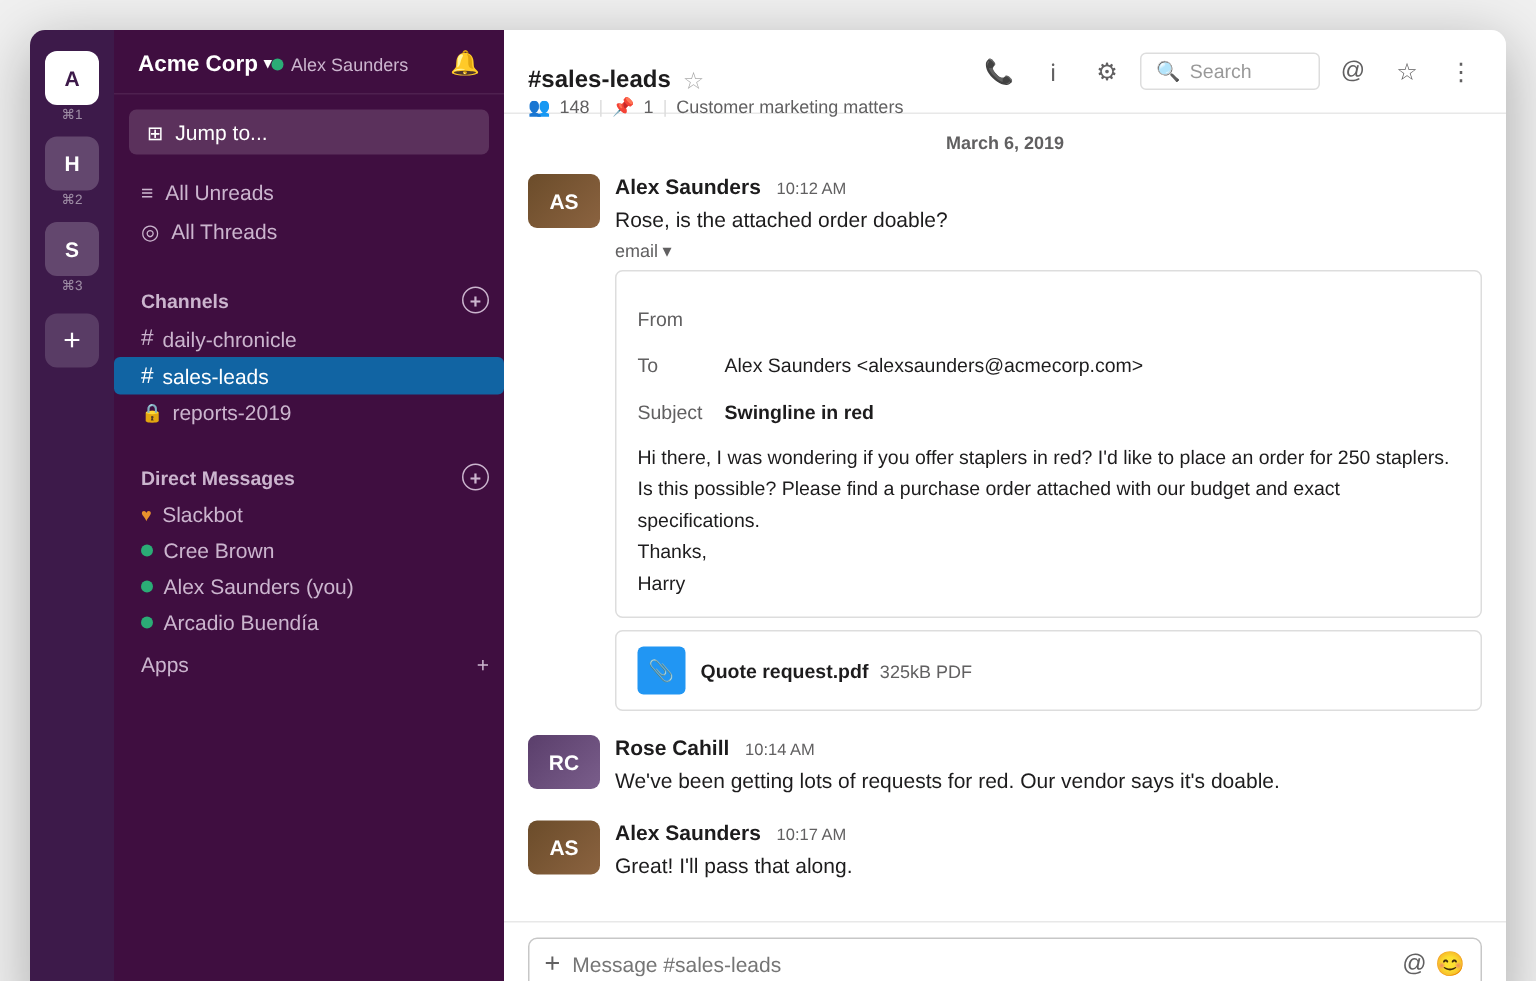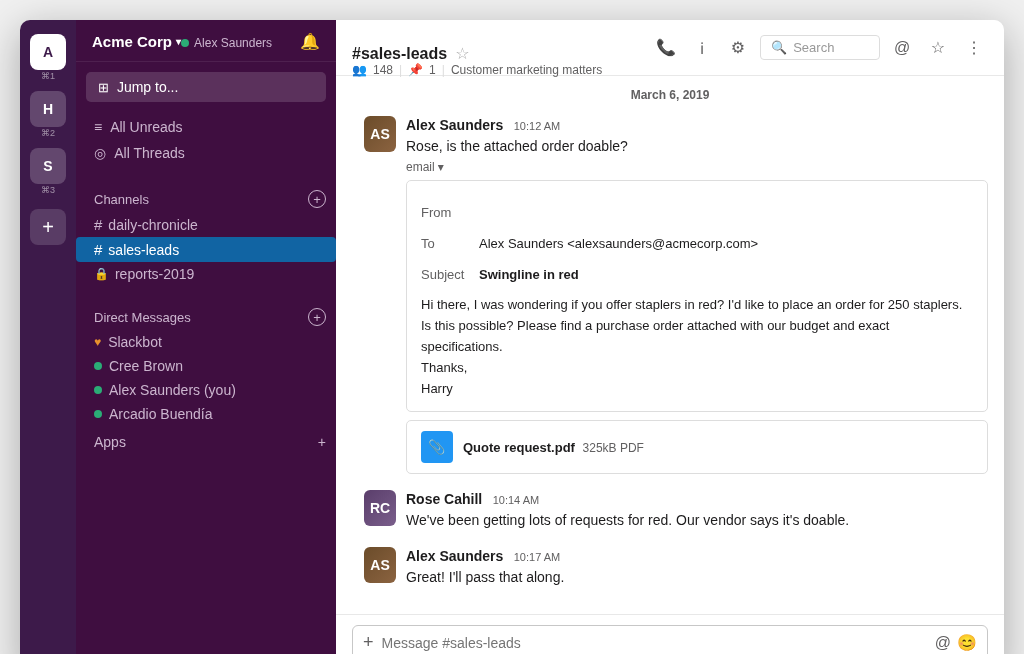--- a/index.html
+++ b/index.html
@@ -155,21 +155,21 @@
     .sidebar-section {
       padding: 14px 0 4px;
     }
     .sidebar-section-header {
       padding: 4px 10px 4px 18px;
       display: flex;
       align-items: center;
       justify-content: space-between;
       color: #cbb5ce;
       font-size: 13px;
-      font-weight: 400;
+      font-weight: 700;
     }
     .sidebar-section-header .add-icon {
       width: 18px;
       height: 18px;
       border-radius: 50%;
       border: 1px solid #cbb5ce;
       display: flex;
       align-items: center;
       justify-content: center;
       font-size: 13px;
@@ -294,33 +294,32 @@
       flex: 1;
       overflow-y: auto;
       padding: 0 16px;
     }
     .message-group {
       display: flex;
       gap: 10px;
       padding: 8px 0;
     }
     .avatar-circle {
-      width: 32px;
+      width: 48px;
       height: 36px;
       border-radius: 6px;
       flex-shrink: 0;
       overflow: hidden;
       background: #ccc;
       display: flex;
       align-items: center;
       justify-content: center;
       font-weight: bold;
       font-size: 14px;
       color: #fff;
-      margin-left: 12px;
     }
     .avatar-alex { background: linear-gradient(135deg, #6b4c2a, #8b6340); }
     .avatar-rose { background: linear-gradient(135deg, #5a3e6b, #7a5e8b); }
     .message-content { flex: 1; }
     .message-author {
       font-weight: 700;
       font-size: 14px;
       color: #1d1c1d;
       display: inline;
     }

